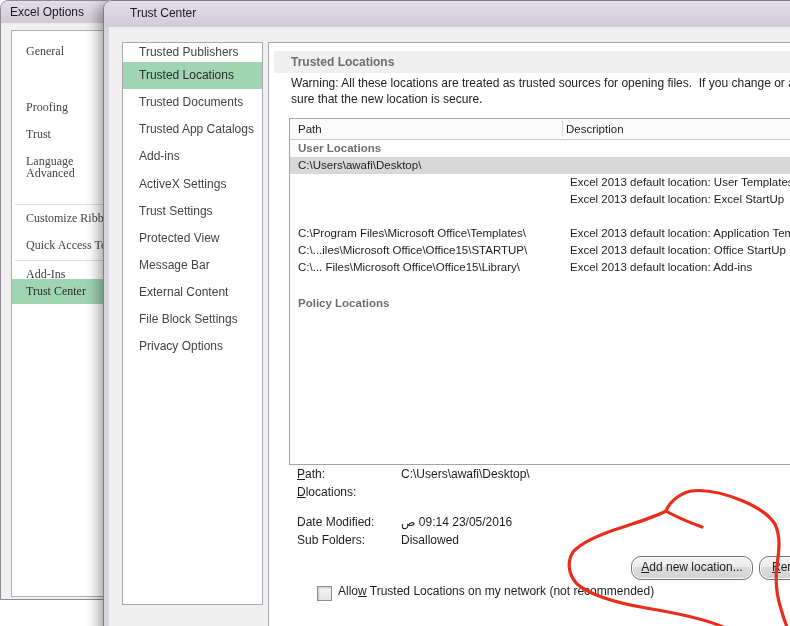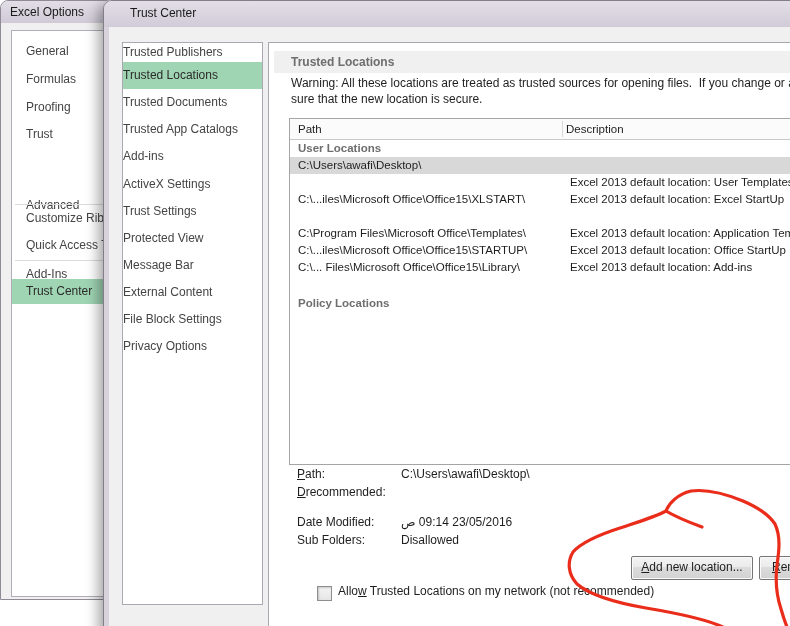--- a/index.html
+++ b/index.html
@@ -10,38 +10,38 @@
   .u{text-decoration:underline;}
   .bidi-ltr{unicode-bidi:bidi-override;direction:ltr;}
 
   
   #eo-window{left:0;top:0;width:112px;height:598px;background:#f0f0f0;
              border:1px solid #8f8a96;border-radius:8px 8px 0 0;}
   #eo-titlebar{left:0;top:0;right:0;height:22px;border-radius:7px 7px 0 0;
                background:linear-gradient(#e2dee6,#cfcad6);}
   #eo-title{left:9px;top:4px;color:#1a1a1a;}
   #eo-sidebar{left:10px;top:29px;width:101px;height:565px;background:#ffffff;
-              border:1px solid #b0adb6;overflow:hidden;}
+              border:1px solid #b0adb6;overflow:hidden;font-family:Liberation Serif, serif;}
   .eo-item{position:absolute;left:0;right:0;height:20px;line-height:20px;
            padding-left:14px;color:#444;white-space:pre;cursor:default;}
   .eo-sep{position:absolute;left:3px;right:3px;height:1px;background:#dcdcdc;}
   .eo-item.sel{height:25px;line-height:25px;background:#9fd5b3;color:#2b2b2b;}
 
   
   #tc-dialog{left:103px;top:0;width:727px;height:666px;background:#d7d2db;
              border:1px solid #837d8b;border-radius:9px 0 0 0;
              box-shadow:-4px 4px 14px rgba(0,0,0,.38);}
   #tc-titlebar{left:0;top:0;right:0;height:26px;border-radius:8px 0 0 0;
                background:linear-gradient(#e3dfe7,#d0cbd7);}
   #tc-title{left:26px;top:5px;color:#1a1a1a;}
   #tc-body{left:5px;top:26px;right:0;bottom:0;background:#f0f0f0;}
   #tc-sidebar{left:18px;top:41px;width:139px;height:561px;background:#ffffff;
               border:1px solid #aaa8b0;overflow:hidden;}
   .tc-item{position:absolute;left:0;right:0;height:26px;line-height:26px;
-           padding-left:0;color:#444;white-space:pre;cursor:default;}
+           padding-left:16px;color:#444;white-space:pre;cursor:default;}
   .tc-item.sel{height:27px;line-height:27px;background:#9fd5b3;color:#2b2b2b;}
 
   
   #tc-main{left:164px;top:41px;width:700px;height:900px;background:#ffffff;
            border:1px solid #a7a7ad;overflow:hidden;}
   #sec-header{left:5px;top:8px;right:0;height:22px;line-height:22px;background:#f0f0f0;
               color:#6e6e6e;font-weight:bold;padding-left:17px;}
   .warn{left:22px;color:#1e1e1e;white-space:pre;}
 
   
@@ -56,21 +56,21 @@
   .grp{color:#6e6e6e;font-weight:bold;}
   .cell-path{position:absolute;left:8px;top:0;white-space:pre;}
   .cell-desc{position:absolute;left:280px;top:0;white-space:pre;}
   .tbl-font{font-size:11.5px;}
 
   
   .dt-label{position:absolute;left:28px;white-space:pre;color:#1e1e1e;}
   .dt-value{position:absolute;left:132px;white-space:pre;color:#1e1e1e;}
 
   
-  .win-btn{position:absolute;height:22px;border:1px solid #757575;border-radius:2px;
+  .win-btn{position:absolute;height:22px;border:1px solid #757575;border-radius:10px;
            background:linear-gradient(#f4f4f4,#ebebeb 45%,#dcdcdc 46%,#d2d2d2);
            text-align:center;line-height:20px;color:#1e1e1e;white-space:pre;cursor:default;
            box-shadow:inset 0 0 0 1px #fbfbfb;}
   
   #net-checkbox{position:absolute;left:48px;top:543px;width:13px;height:13px;
                 border:1px solid #8e8e8e;background:linear-gradient(#f4f4f4,#e6e6e6);
                 box-shadow:inset 1px 1px 2px rgba(0,0,0,.18);cursor:default;}
   #net-label{position:absolute;left:69px;top:541px;white-space:pre;}
 
   
@@ -81,24 +81,24 @@
 <body>
 
 <div id="screen">
 
   <div class="abs" id="eo-window">
     <div class="abs" id="eo-titlebar">
       <div class="abs" id="eo-title">Excel Options</div>
     </div>
     <div class="abs" id="eo-sidebar">
       <div class="eo-item" style="top:10px">General</div>
-      <div class="eo-item" style="top:38px">Formulas</div>
       <div class="eo-item" style="top:66px">Proofing</div>
       <div class="eo-item" style="top:93px">Trust</div>
-      <div class="eo-item" style="top:164px">Advanced</div>
+      <div class="eo-item" style="top:120px">Language</div>
+      <div class="eo-item" style="top:132px">Advanced</div>
       <div class="eo-sep" style="top:173px"></div>
       <div class="eo-item" style="top:177px">Customize Ribbon</div>
       <div class="eo-item" style="top:204px">Quick Access Toolbar</div>
       <div class="eo-sep" style="top:229px"></div>
       <div class="eo-item" style="top:233px">Add-Ins</div>
       <div class="eo-item sel" style="top:248px">Trust Center</div>
     </div>
   </div>
 
   <div class="abs" id="tc-dialog">
@@ -139,21 +139,20 @@
           <span class="cell-path">User Locations</span>
         </div>
         <div class="trow sel" style="top:38px">
           <span class="cell-path">C:\Users\awafi\Desktop\</span>
           <span class="cell-desc"></span>
         </div>
         <div class="trow" style="top:55px">
           <span class="cell-desc">Excel 2013 default location: User Templates</span>
         </div>
         <div class="trow" style="top:72px">
-          <span class="cell-path">C:\...iles\Microsoft Office\Office15\XLSTART\</span>
           <span class="cell-desc">Excel 2013 default location: Excel StartUp</span>
         </div>
         <div class="trow" style="top:89px">
         </div>
         <div class="trow" style="top:106px">
           <span class="cell-path">C:\Program Files\Microsoft Office\Templates\</span>
           <span class="cell-desc">Excel 2013 default location: Application Templates</span>
         </div>
         <div class="trow" style="top:123px">
           <span class="cell-path">C:\...iles\Microsoft Office\Office15\STARTUP\</span>
@@ -164,21 +163,21 @@
           <span class="cell-desc">Excel 2013 default location: Add-ins</span>
         </div>
         <div class="trow grp" style="top:176px">
           <span class="cell-path">Policy Locations</span>
         </div>
       </div>
 
       <div class="dt-label" style="top:424px"><span class="u">P</span><span>ath:</span></div>
       <div class="dt-value" style="top:424px">C:\Users\awafi\Desktop\</div>
 
-      <div class="dt-label" style="top:442px"><span class="u">D</span><span>recommended:</span></div>
+      <div class="dt-label" style="top:442px"><span class="u">D</span><span>locations:</span></div>
       <div class="dt-value" style="top:442px"></div>
 
       <div class="dt-label" style="top:472px">Date Modified:</div>
       <div class="dt-value bidi-ltr" style="top:472px">ص 09:14 23/05/2016</div>
 
       <div class="dt-label" style="top:490px">Sub Folders:</div>
       <div class="dt-value" style="top:490px">Disallowed</div>
 
       <div class="win-btn" style="left:362px;top:513px;width:120px"><span class="u">A</span><span>dd new location...</span></div>
       <div class="win-btn" style="left:490px;top:513px;width:90px;text-align:left;padding-left:12px"><span class="u">R</span><span>emove</span></div>

